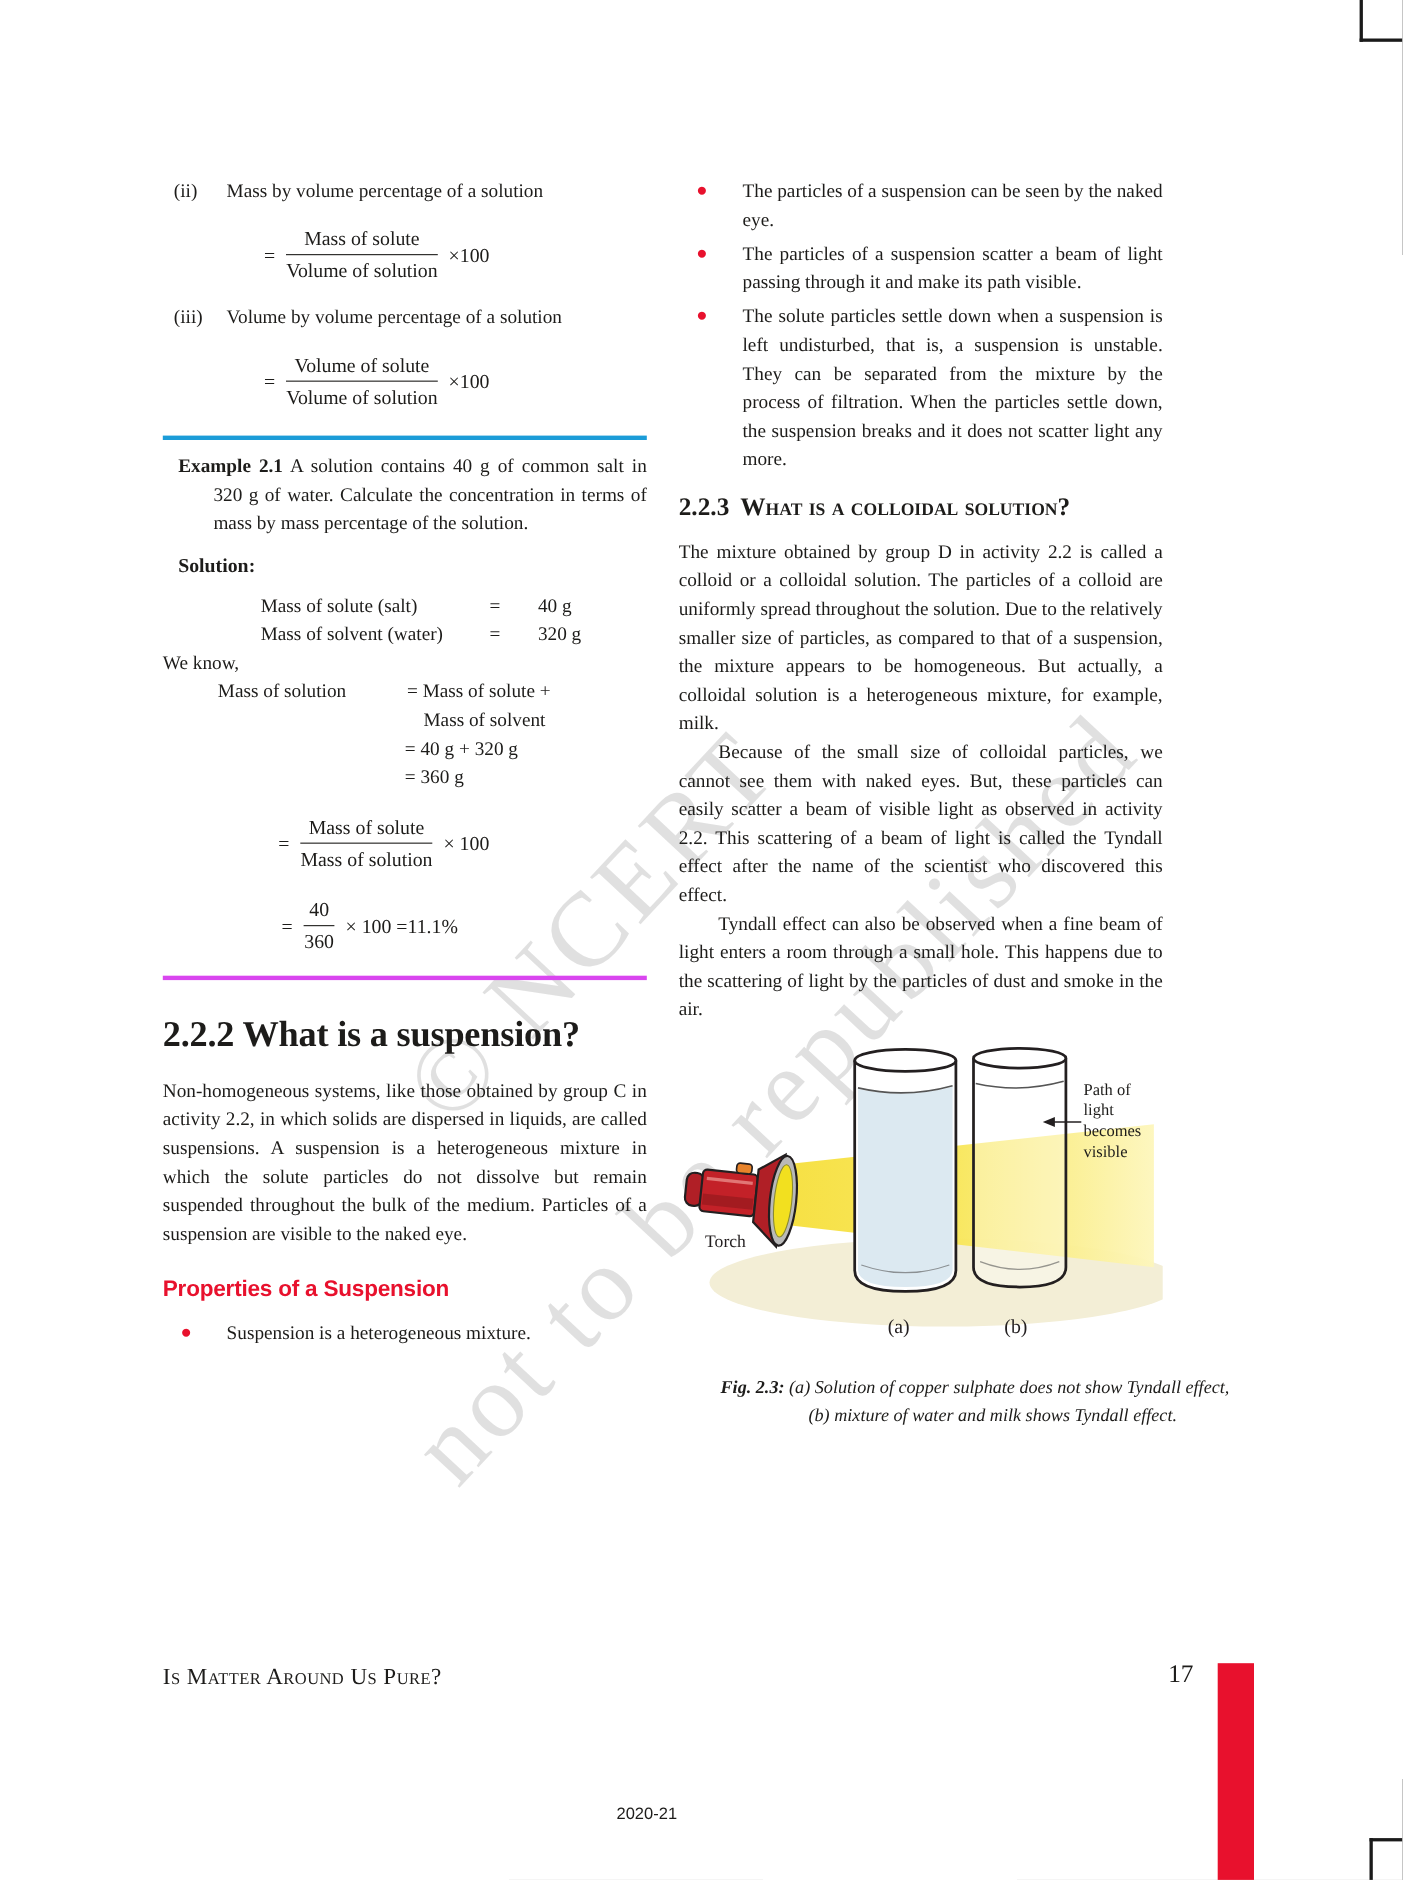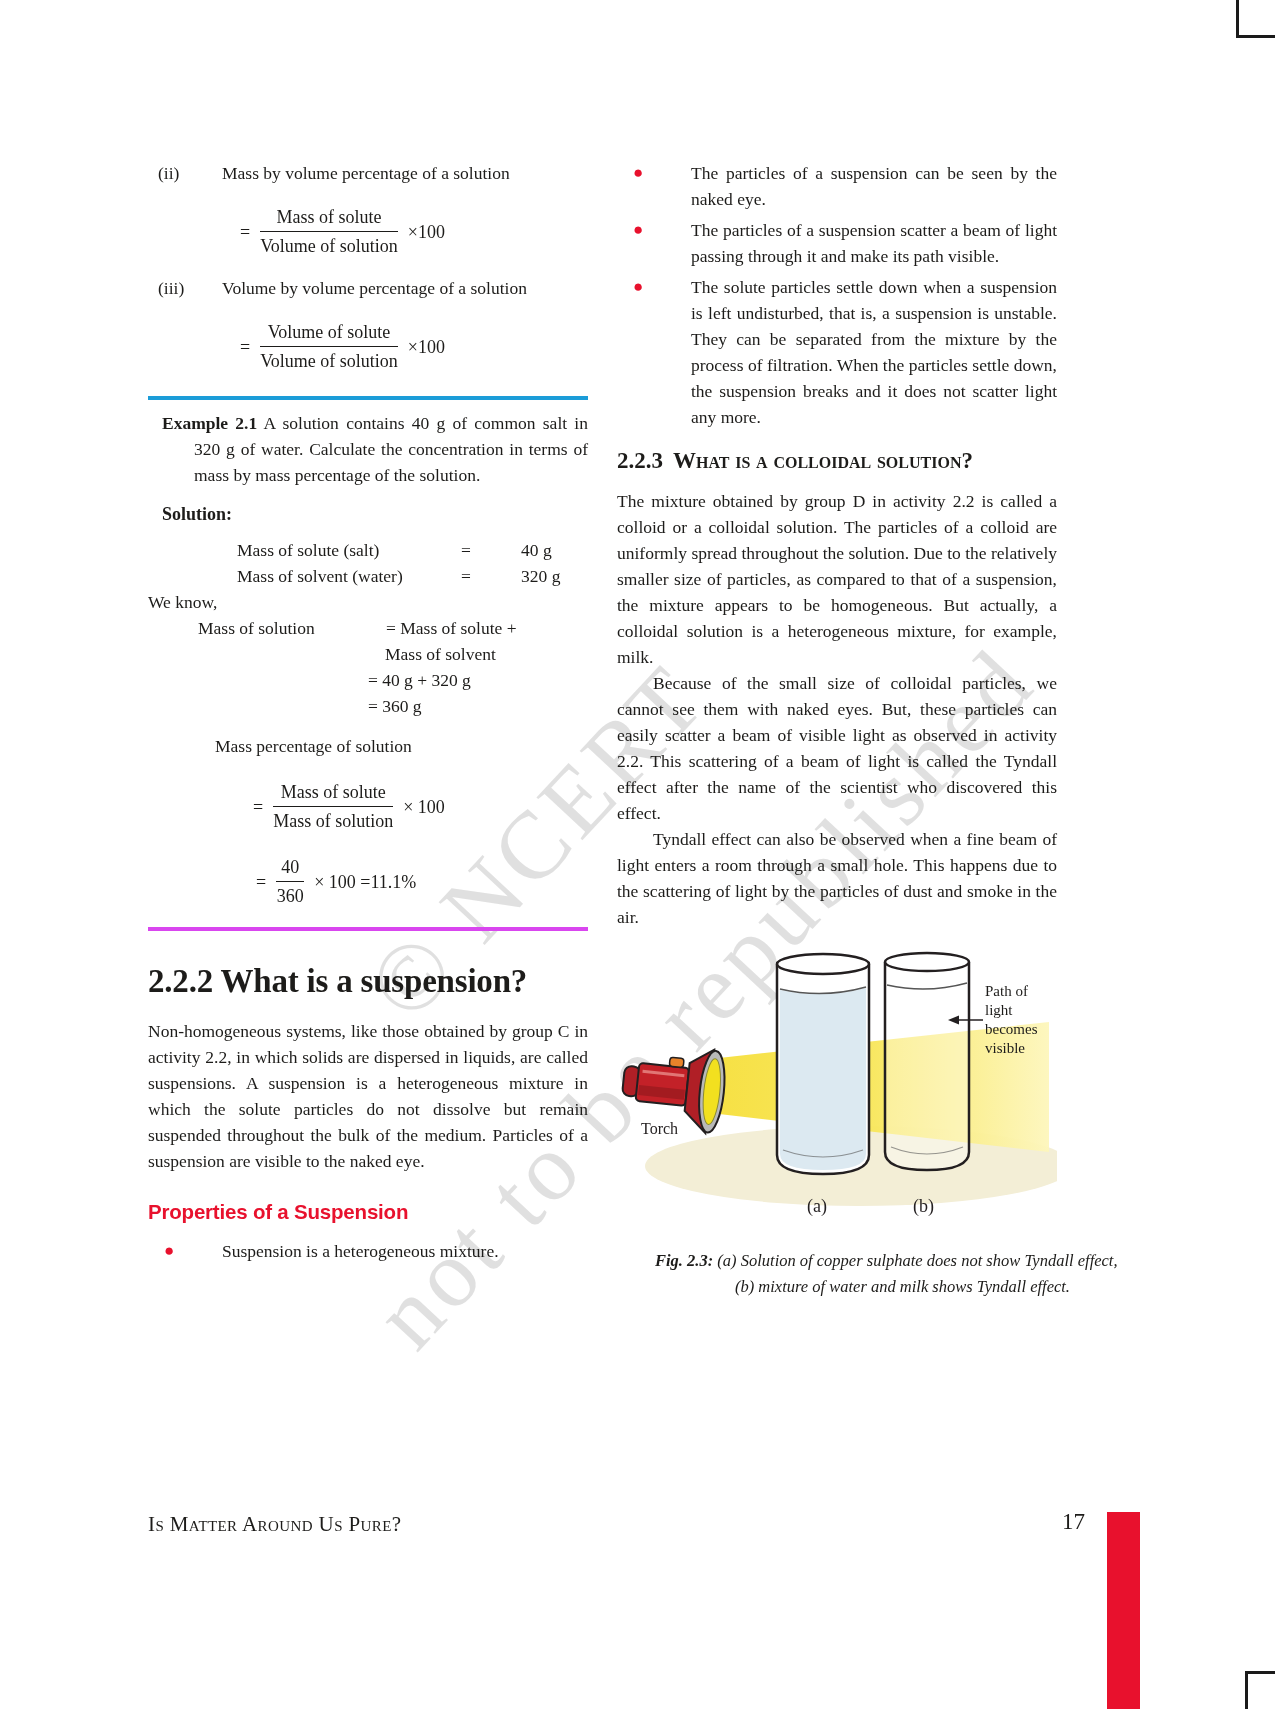--- a/index.html
+++ b/index.html
@@ -13,21 +13,21 @@
     position:absolute; left:90px; top:390px; width:1060px; height:1060px;
     display:flex; flex-direction:column; align-items:center; justify-content:center;
     gap:118px; transform:rotate(-47deg);
     font-size:96px; color:#bcbcbc; opacity:.45; letter-spacing:5px;
     white-space:nowrap; pointer-events:none; z-index:0;
   }
   
   .col { position:absolute; top:160px; width:440px; z-index:1; }
   .col-left  { left:148px; }
   .col-right { left:617px; }
-  .bt { font-size:17.5px; line-height:26px; text-align:justify;gap:16px; }
+  .bt { font-size:17.5px; line-height:26px; text-align:justify; }
 
   
   .item-row { display:flex; margin-left:10px; }
   .item-label { width:48px; flex:none; }
   .item-text { flex:1; }
   .item-gap { margin-top:8px; }
 
   
   .formula { display:flex; align-items:center; gap:10px; font-size:18px; line-height:22px; }
   .frac { display:inline-block; text-align:center; }
@@ -153,21 +153,20 @@
       <div class="we-know bt">We know,</div>
 
       <div class="mass-row bt">
         <span class="mass-key">Mass of solution</span>
         <span>= Mass of solute +</span>
       </div>
       <div class="mass-cont bt">Mass of solvent</div>
       <div class="mass-eq bt">= 40 g + 320 g</div>
       <div class="mass-eq bt">= 360 g</div>
 
-      <div class="percent-label bt">Mass percentage of solution</div>
 
       <div class="formula f-ex">
         <span>=</span>
         <span class="frac">
           <span class="num">Mass of solute</span>
           <span class="den">Mass of solution</span>
         </span>
         <span>× 100</span>
       </div>
 
@@ -273,14 +272,15 @@
 
     <div class="caption">
       <span class="cap-prefix">Fig. 2.3:</span>
       <span>(a) Solution of copper sulphate does not show Tyndall effect, (b) mixture of water and milk shows Tyndall effect.</span>
     </div>
   </div>
 
   <div class="footer-left">Is Matter Around Us Pure?</div>
   <div class="page-num">17</div>
   <div class="red-bar"></div>
+  <div class="year">2020-21</div>
 
 </div>
 
 </body></html>

